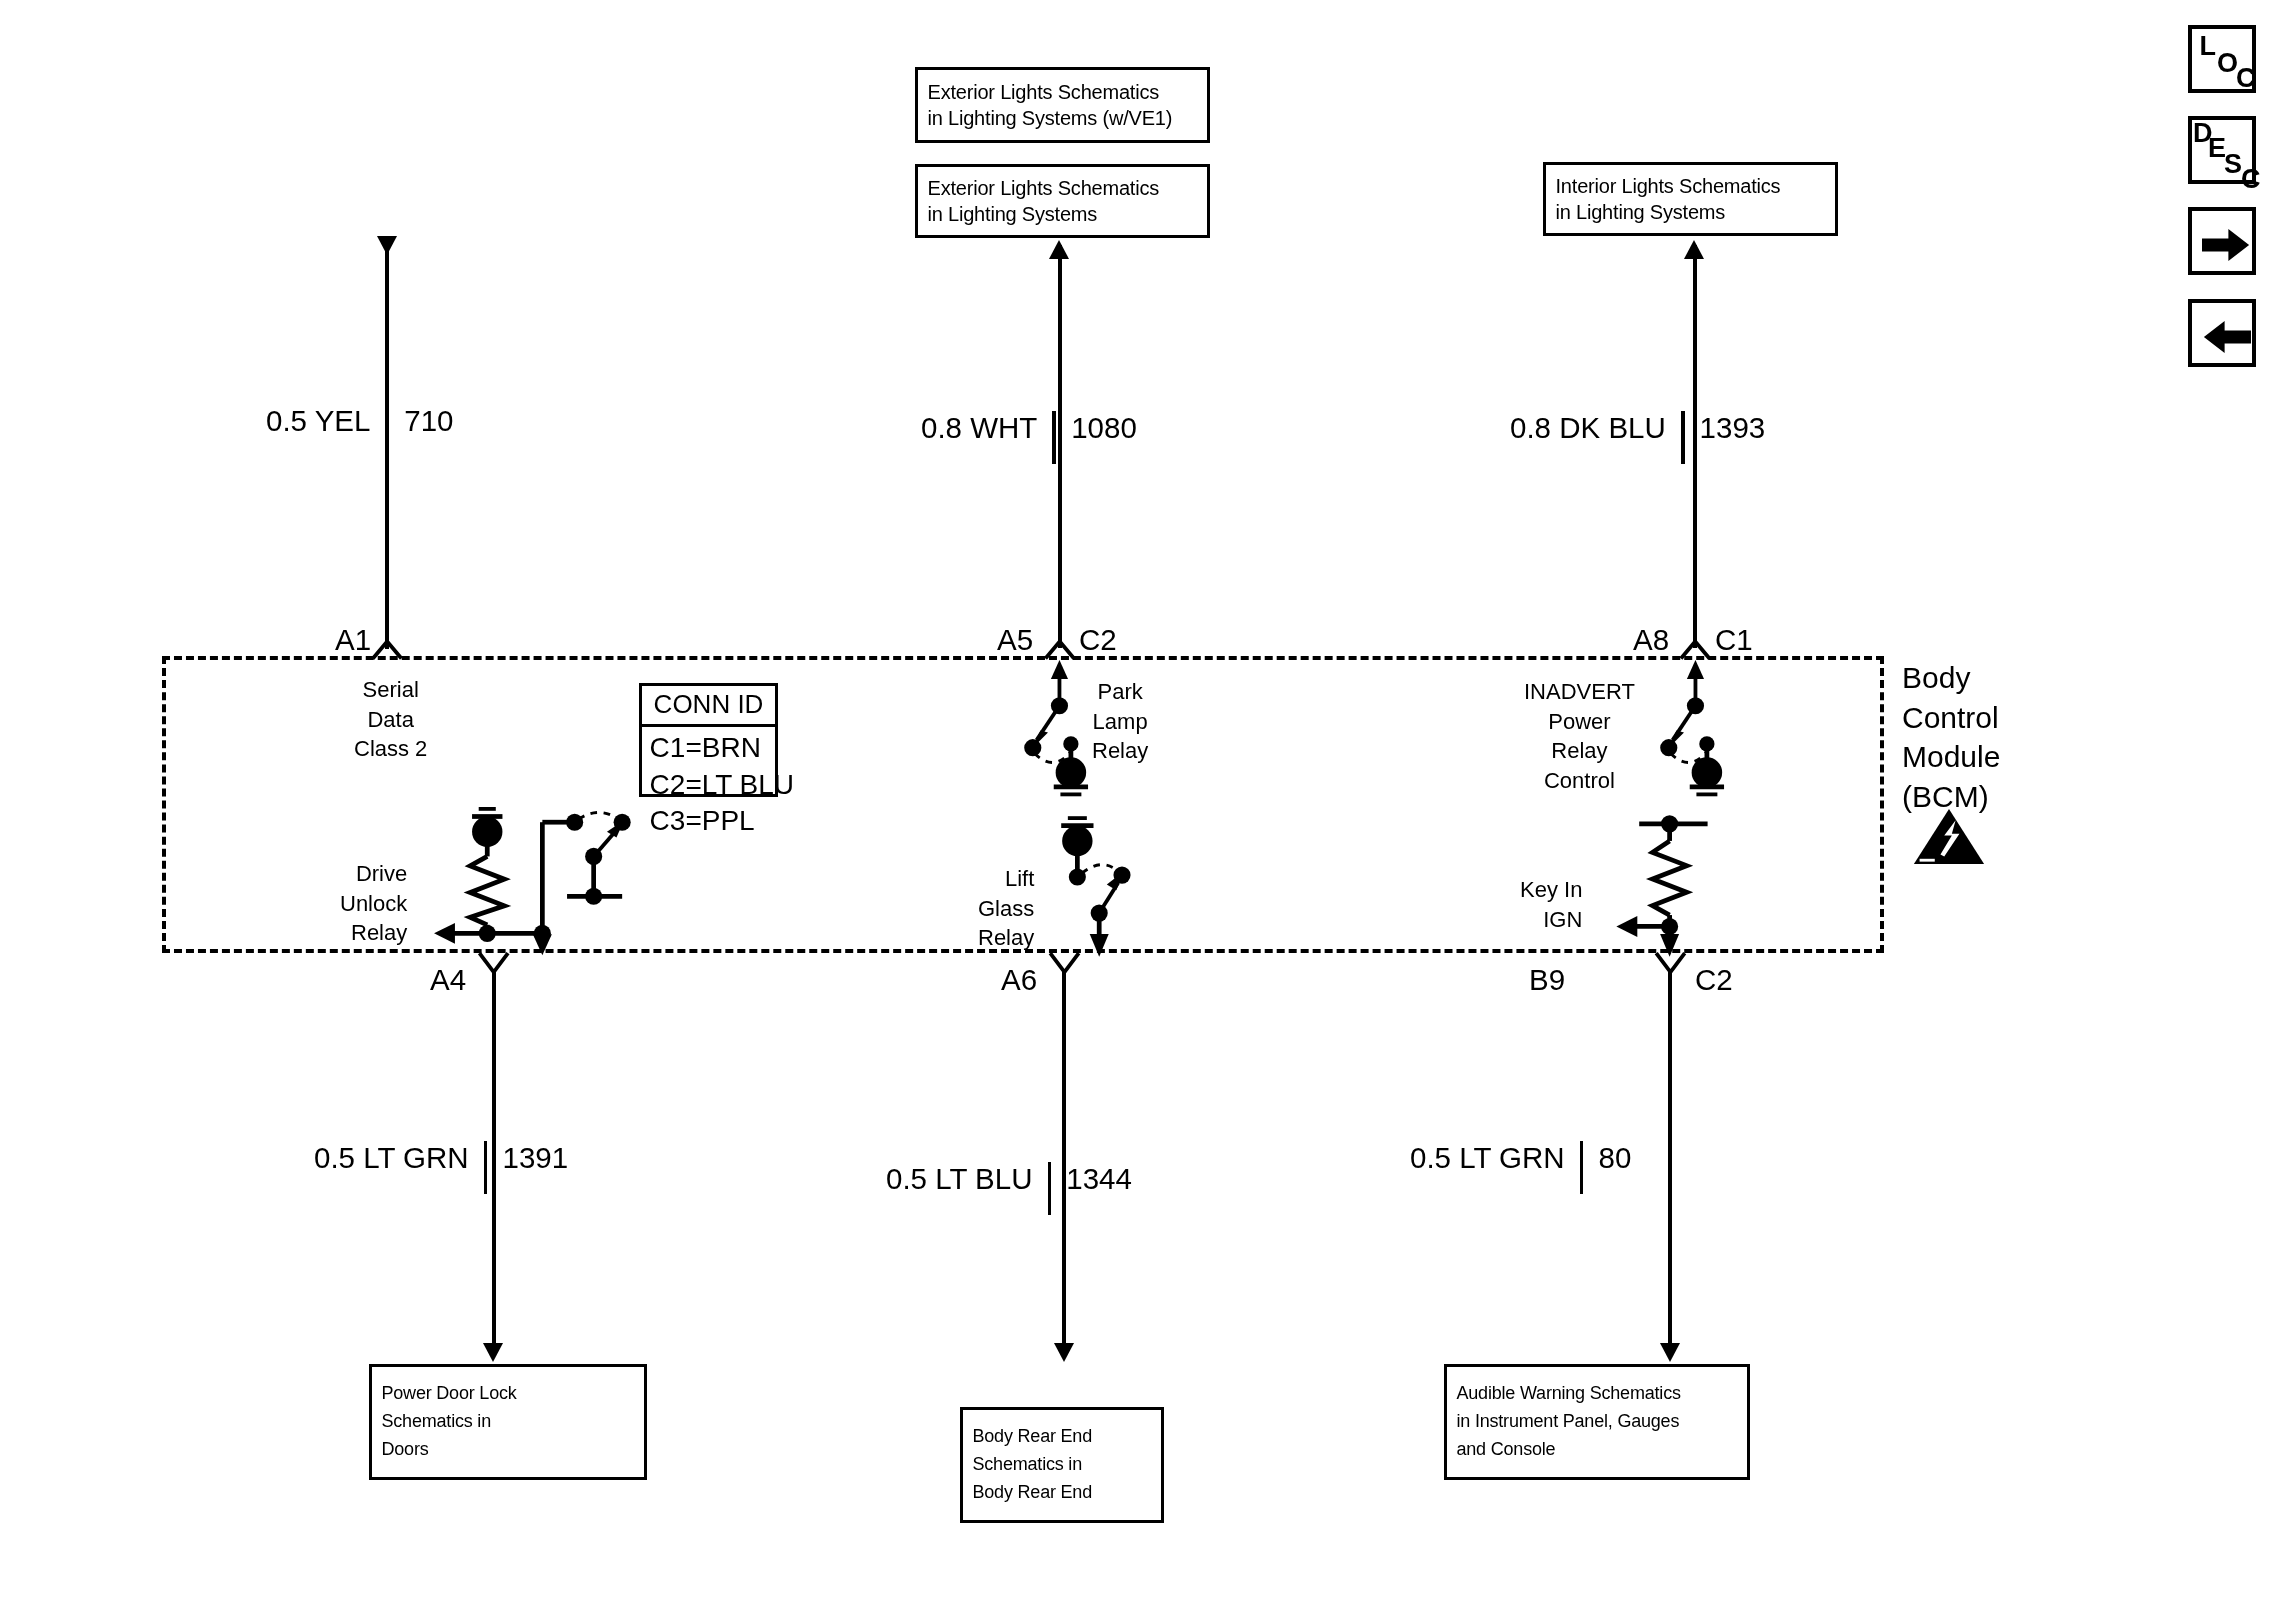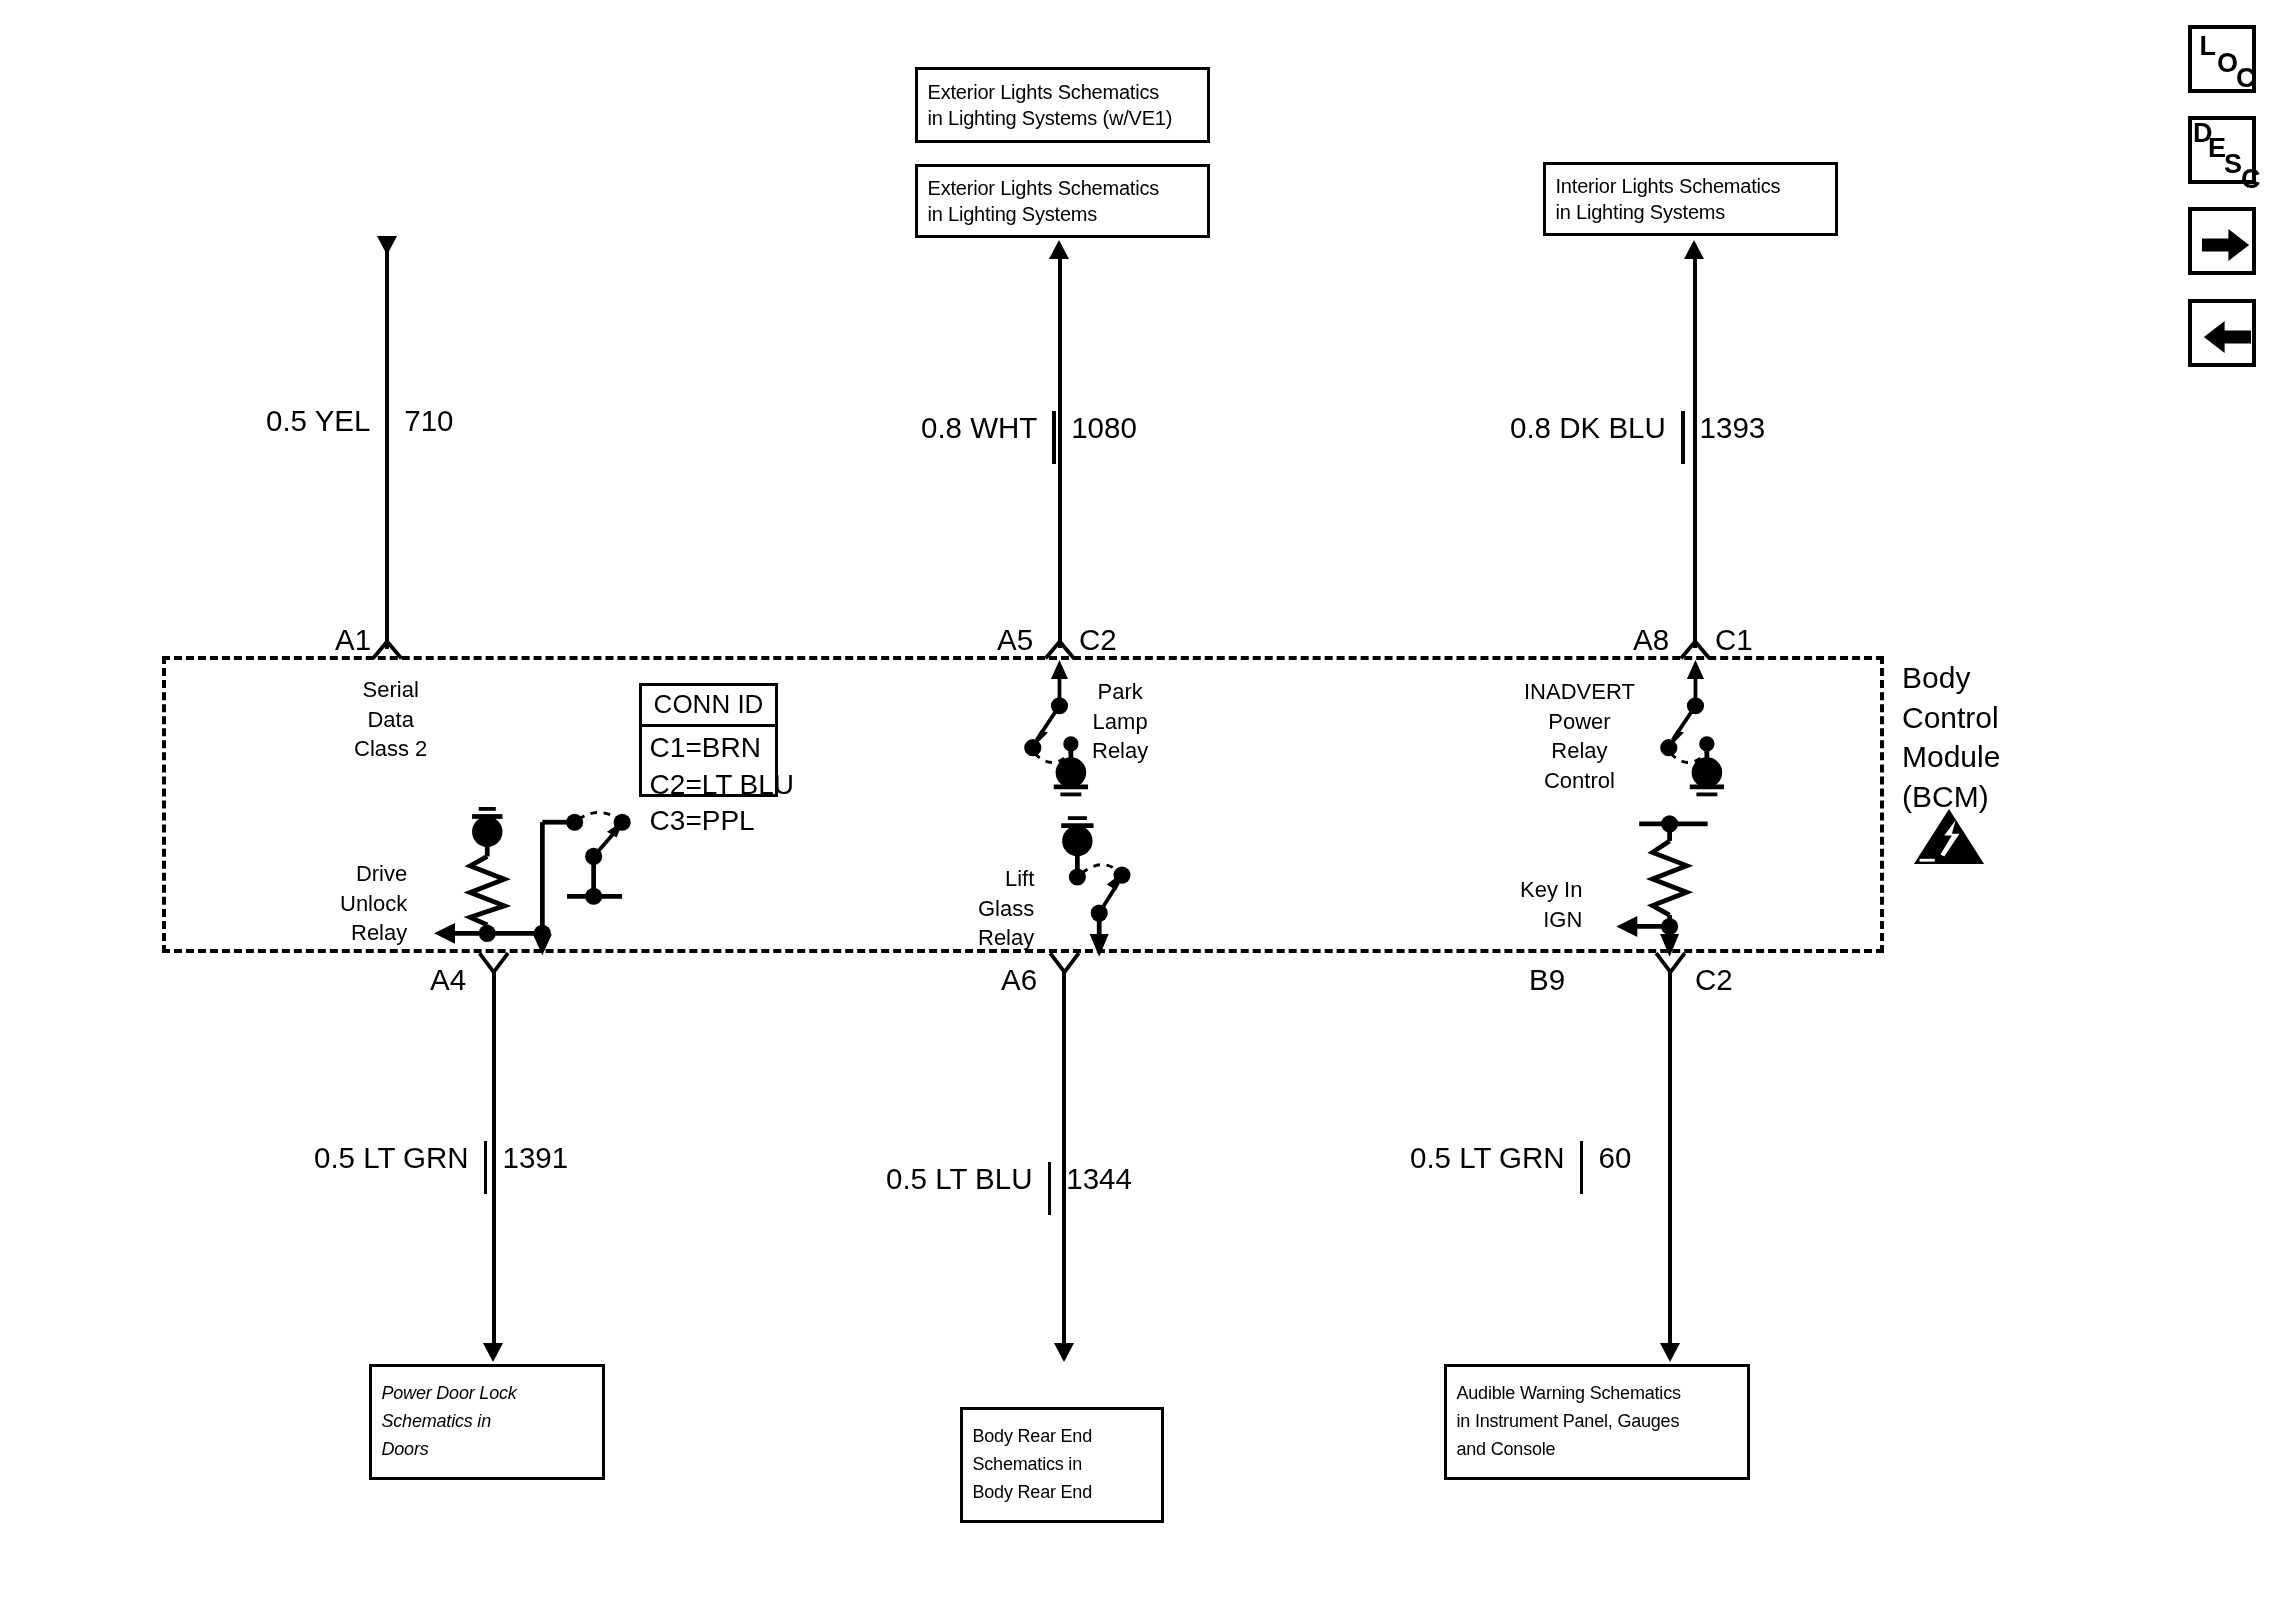--- a/index.html
+++ b/index.html
@@ -389,24 +389,24 @@
 
   <div class="wirelabel" style="left:886px; top:1162px;">
     <span class="gauge">0.5 LT BLU</span>
     <span class="sep"></span>
     <span class="circuit">1344</span>
   </div>
 
   <div class="wirelabel" style="left:1410px; top:1141px;">
     <span class="gauge">0.5 LT GRN</span>
     <span class="sep"></span>
-    <span class="circuit">60</span>
-  </div>
-
-  <div class="refbox small" style="left:369px; top:1364px; width:236px; height:116px;font-style:italic;">
+    <span class="circuit">80</span>
+  </div>
+
+  <div class="refbox small" style="left:369px; top:1364px; width:278px; height:116px;">
     <div class="line">Power Door Lock</div>
     <div class="line">Schematics in</div>
     <div class="line">Doors</div>
   </div>
 
   <div class="refbox small" style="left:960px; top:1364px; width:204px; height:116px;margin-top:43px;">
     <div class="line">Body Rear End</div>
     <div class="line">Schematics in</div>
     <div class="line">Body Rear End</div>
   </div>

